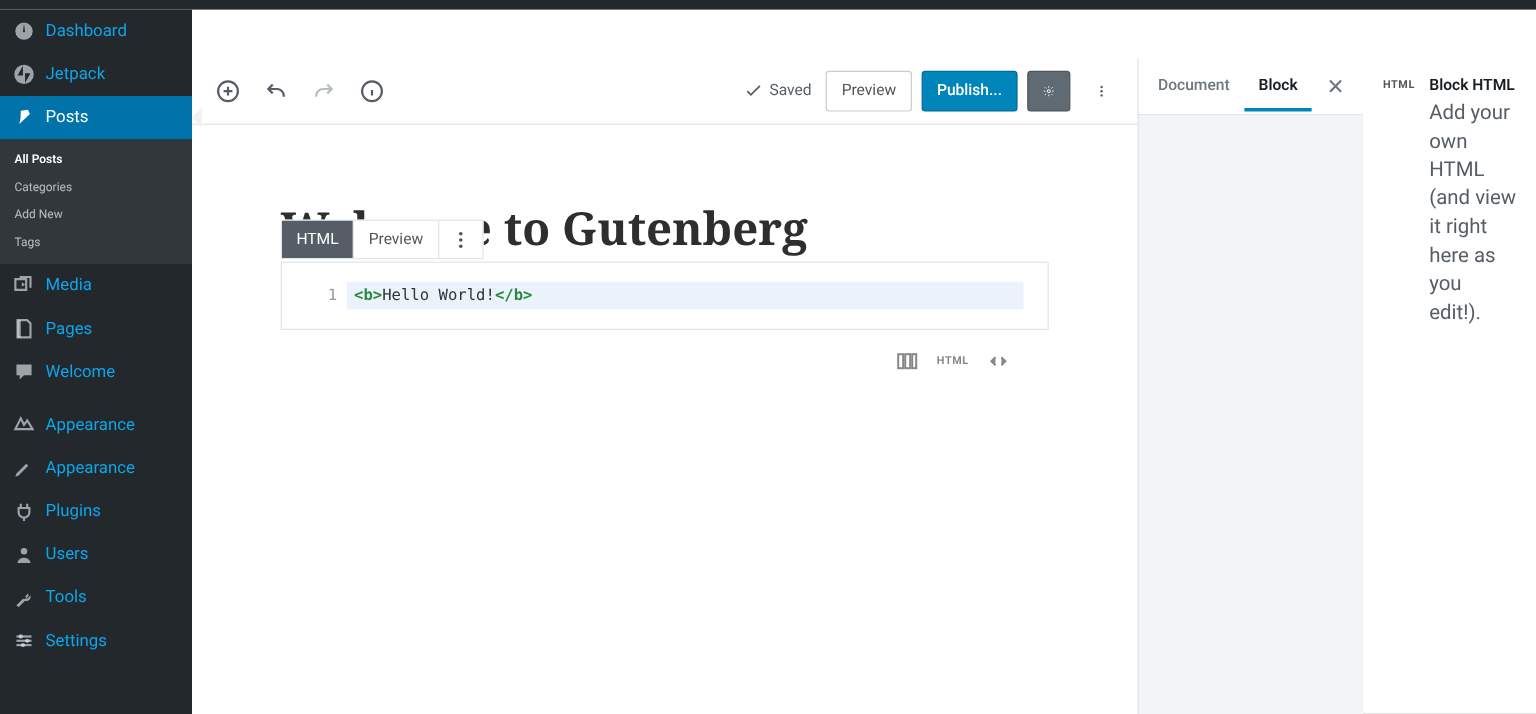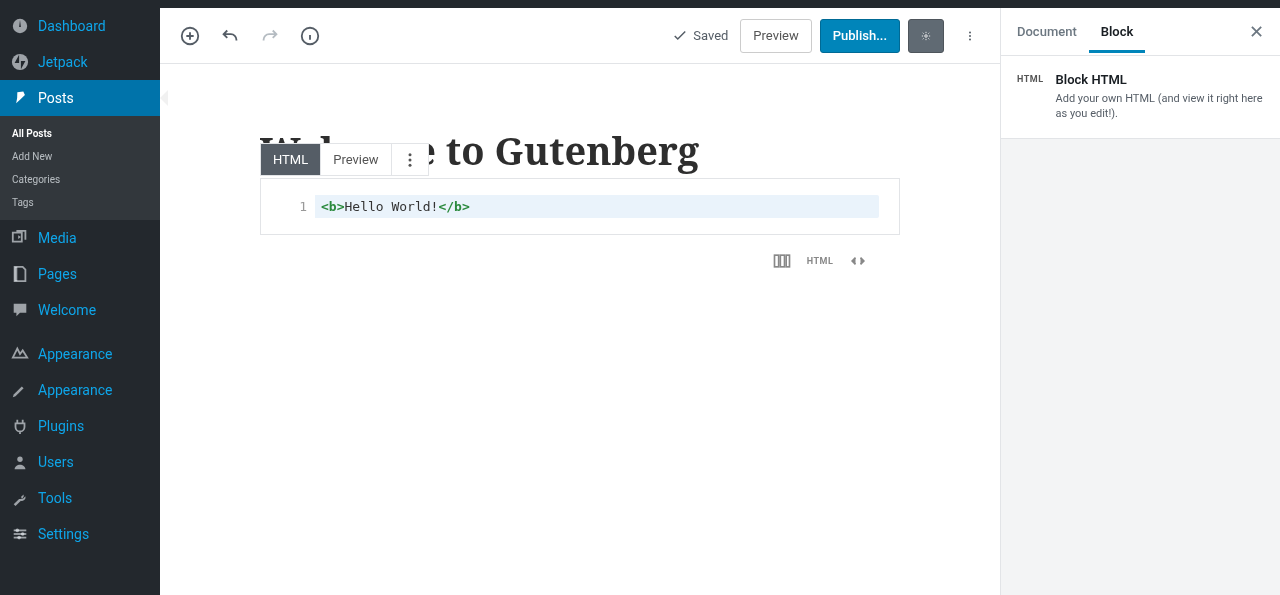--- a/index.html
+++ b/index.html
@@ -21,21 +21,21 @@
   .admin-sidebar .menu-item.current .mi-icon { color: #fff; }
   .admin-sidebar .menu-item.current::after {
     content: ""; position: absolute; right: -8px; top: 50%; margin-top: -8px;
     border: 8px solid transparent; border-right-color: #f1f1f1;
   }
   .submenu { background: #32373c; padding: 6px 0; }
   .submenu .sub-item { padding: 6px 12px; color: rgba(240,245,250,.7); cursor: pointer; font-size: 10px; }
   .submenu .sub-item.current { color: #fff; font-weight: 600; }
 
   
-  .editor-wrap { flex: 1; display: flex; background: #fff; }
+  .editor-wrap { flex: 1; display: flex; background: #fff; margin-top: 40px; }
   .editor-col { flex: 1; display: flex; flex-direction: column; }
 
   .editor-header {
     height: 56px; border-bottom: 1px solid #e2e4e7; display: flex; align-items: center;
     justify-content: space-between; padding: 0 12px;
   }
   .eh-left { display: flex; align-items: center; gap: 4px; }
   .eh-left .icon-btn, .eh-right .icon-btn {
     width: 36px; height: 36px; display: inline-flex; align-items: center; justify-content: center;
     color: #555d66; border-radius: 4px; cursor: pointer;
@@ -69,29 +69,29 @@
   .code-line { flex:1; padding:4px 6px; white-space: pre; }
   .tok-tag  { color:#2b8a3e; font-weight:bold; }
   .tok-text { color:#333; }
 
   .insert-row { display:flex; justify-content:flex-end; gap:14px; padding:14px 30px 0 0; color:#888;}
   .insert-row .ir-btn { width:24px; height:24px; display:inline-flex; align-items:center; justify-content:center; cursor:pointer;}
   .insert-row svg { width:20px; height:20px; fill:currentColor; }
   .html-lbl { font-size:9px; font-weight:700; letter-spacing:.5px; color:#888;}
 
   
-  .settings-sidebar { width: 280px; border-left:1px solid #e2e4e7; background:#f3f4f5; display:flex; flex-direction:column;}
+  .settings-sidebar { width: 332px; border-left:1px solid #e2e4e7; background:#f3f4f5; display:flex; flex-direction:row;}
   .ss-tabs { display:flex; align-items:center; height:48px; border-bottom:1px solid #e2e4e7; background:#fff; padding:0 4px;}
   .ss-tab { padding: 14px 12px; font-size:13px; color:#6c7781; cursor:pointer; font-weight:500; }
   .ss-tab.active { color:#191e23; font-weight:600; box-shadow: inset 0 -3px 0 #0085ba; }
   .ss-close { margin-left:auto; padding:0 12px; color:#6c7781; cursor:pointer; font-size:18px;}
   .ss-panel { padding: 16px; display:flex; gap:12px; border-bottom:1px solid #e2e4e7; background:#fff;}
   .ss-panel-icon { font-size:9px; font-weight:700; letter-spacing:.5px; color:#555; padding-top:2px;}
   .ss-panel-title { font-weight:600; font-size:13px; color:#191e23; margin-bottom:4px;}
-  .ss-panel-desc { font-size:11px; color:#555d66; line-height:1.4;}
+  .ss-panel-desc { font-size:17px; color:#555d66; line-height:1.4;}
 
   svg { display:block; }
 </style>
 </head>
 <body>
 
 <div class="topbar"></div>
 
 <div class="main">
 
@@ -117,22 +117,22 @@
     <div class="menu-item current">
       <span class="mi-icon">
         <svg viewBox="0 0 20 20">
             <path d="M5 5l6-3 3 3-3 6-3 6-1-6-5 5 5-5z" fill="currentColor" transform="rotate(20 10 10)"></path>
           </svg>
       </span>
       <span>Posts</span>
     </div>
     <div class="submenu">
       <div class="sub-item current">All Posts</div>
+      <div class="sub-item">Categories</div>
       <div class="sub-item">Add New</div>
-      <div class="sub-item">Categories</div>
       <div class="sub-item">Tags</div>
     </div>
     <div class="menu-item">
       <span class="mi-icon">
         <svg viewBox="0 0 20 20">
             <path d="M2 4h10v10H2z M6 2h10v10" fill="none" stroke="currentColor" stroke-width="2"></path>
             <path d="M8 7v4l3-2z" fill="currentColor"></path>
           </svg>
       </span>
       <span>Media</span>

